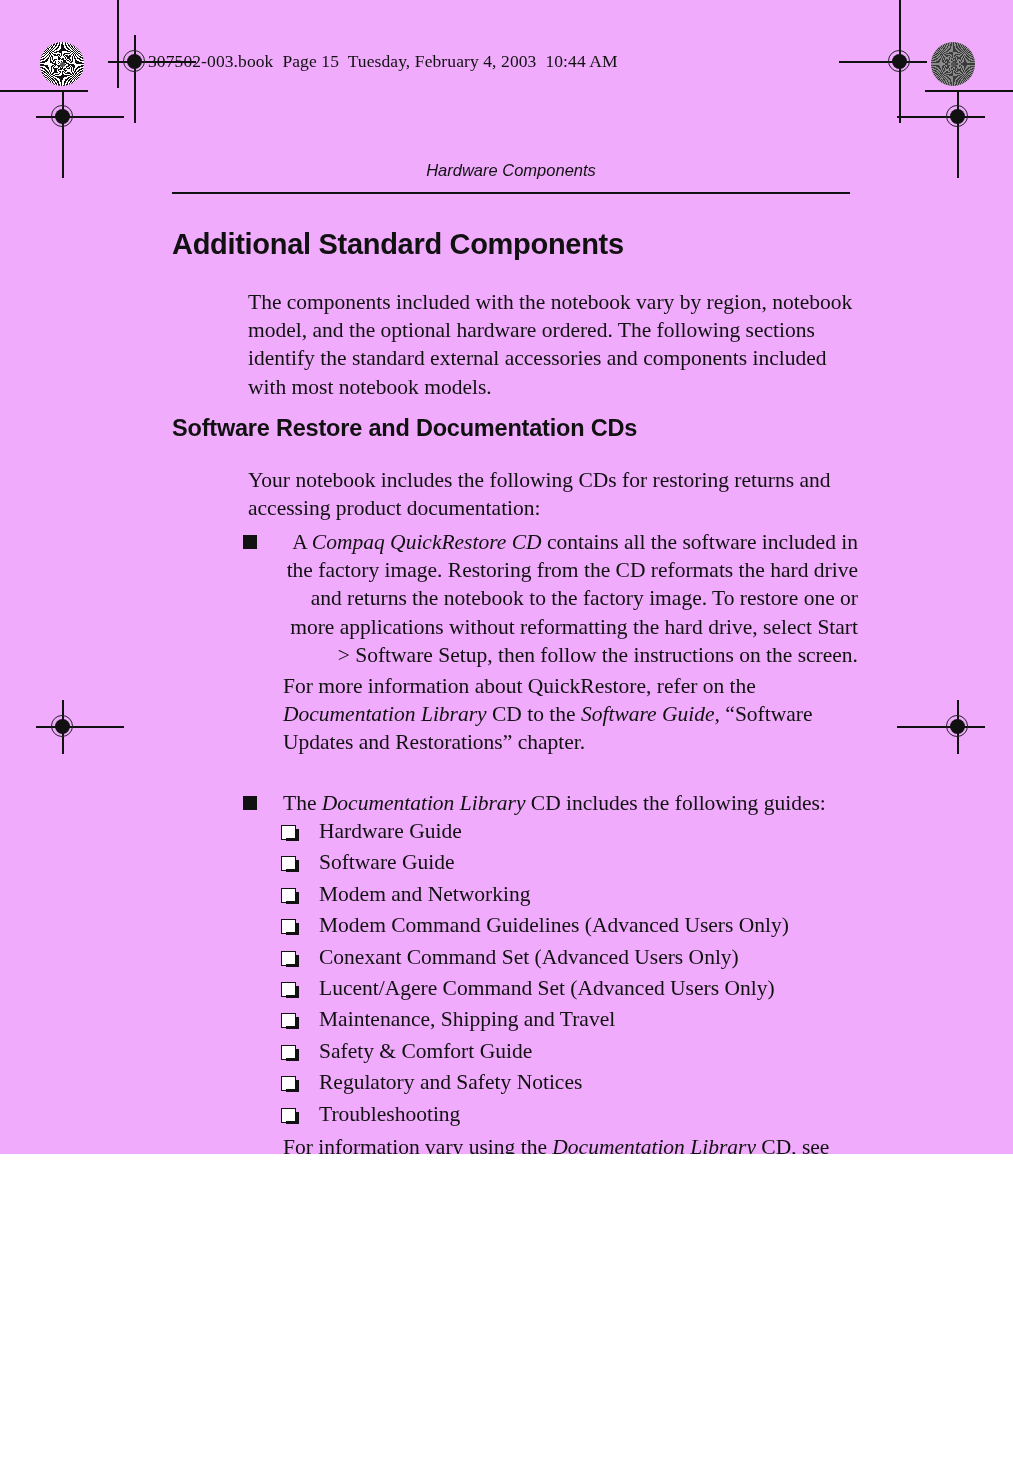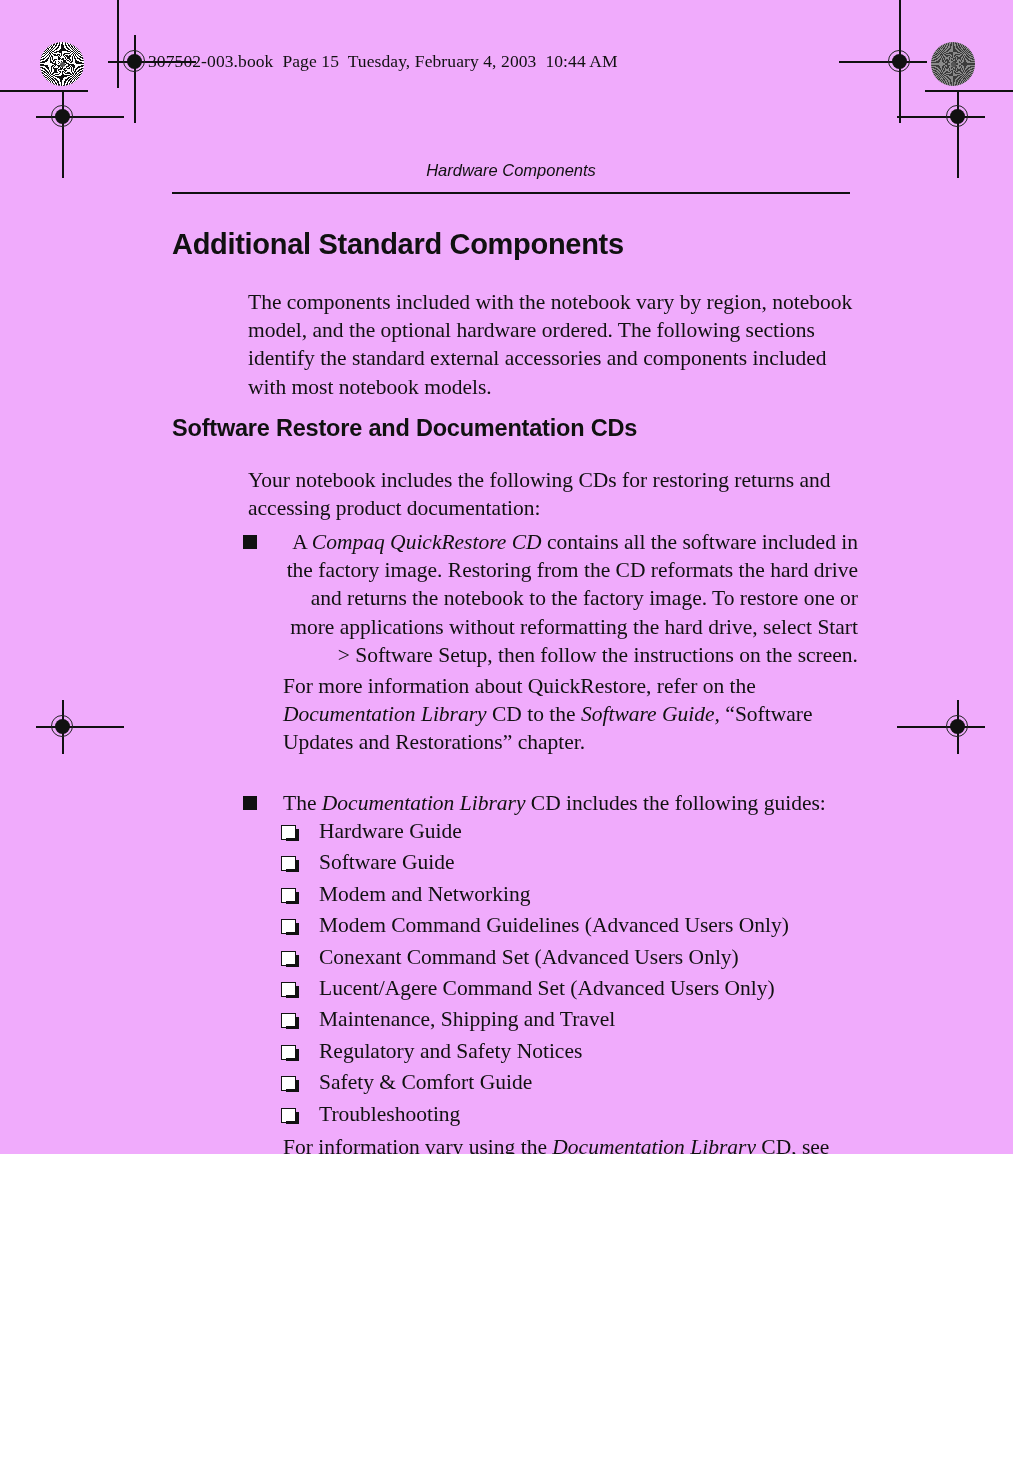--- a/index.html
+++ b/index.html
@@ -410,25 +410,25 @@
         <div class="guide-row">
         <span class="guide-box"></span>
         <span class="guide-label">Lucent/Agere Command Set (Advanced Users Only)</span>
       </div>
         <div class="guide-row">
         <span class="guide-box"></span>
         <span class="guide-label">Maintenance, Shipping and Travel</span>
       </div>
         <div class="guide-row">
         <span class="guide-box"></span>
+        <span class="guide-label">Safety &amp; Comfort Guide</span>
+      </div>
+        <div class="guide-row">
+        <span class="guide-box"></span>
         <span class="guide-label">Regulatory and Safety Notices</span>
-      </div>
-        <div class="guide-row">
-        <span class="guide-box"></span>
-        <span class="guide-label">Safety &amp; Comfort Guide</span>
       </div>
         <div class="guide-row">
         <span class="guide-box"></span>
         <span class="guide-label">Troubleshooting</span>
       </div>
       </div>
 
     <div class="cont-para p2"><span>For information vary using the </span><i class="em">Documentation Library</i><span> CD, see Chapter 2, “Beginning to Use the Notebook.”</span></div>
 
     <div class="rule-bottom"></div>

